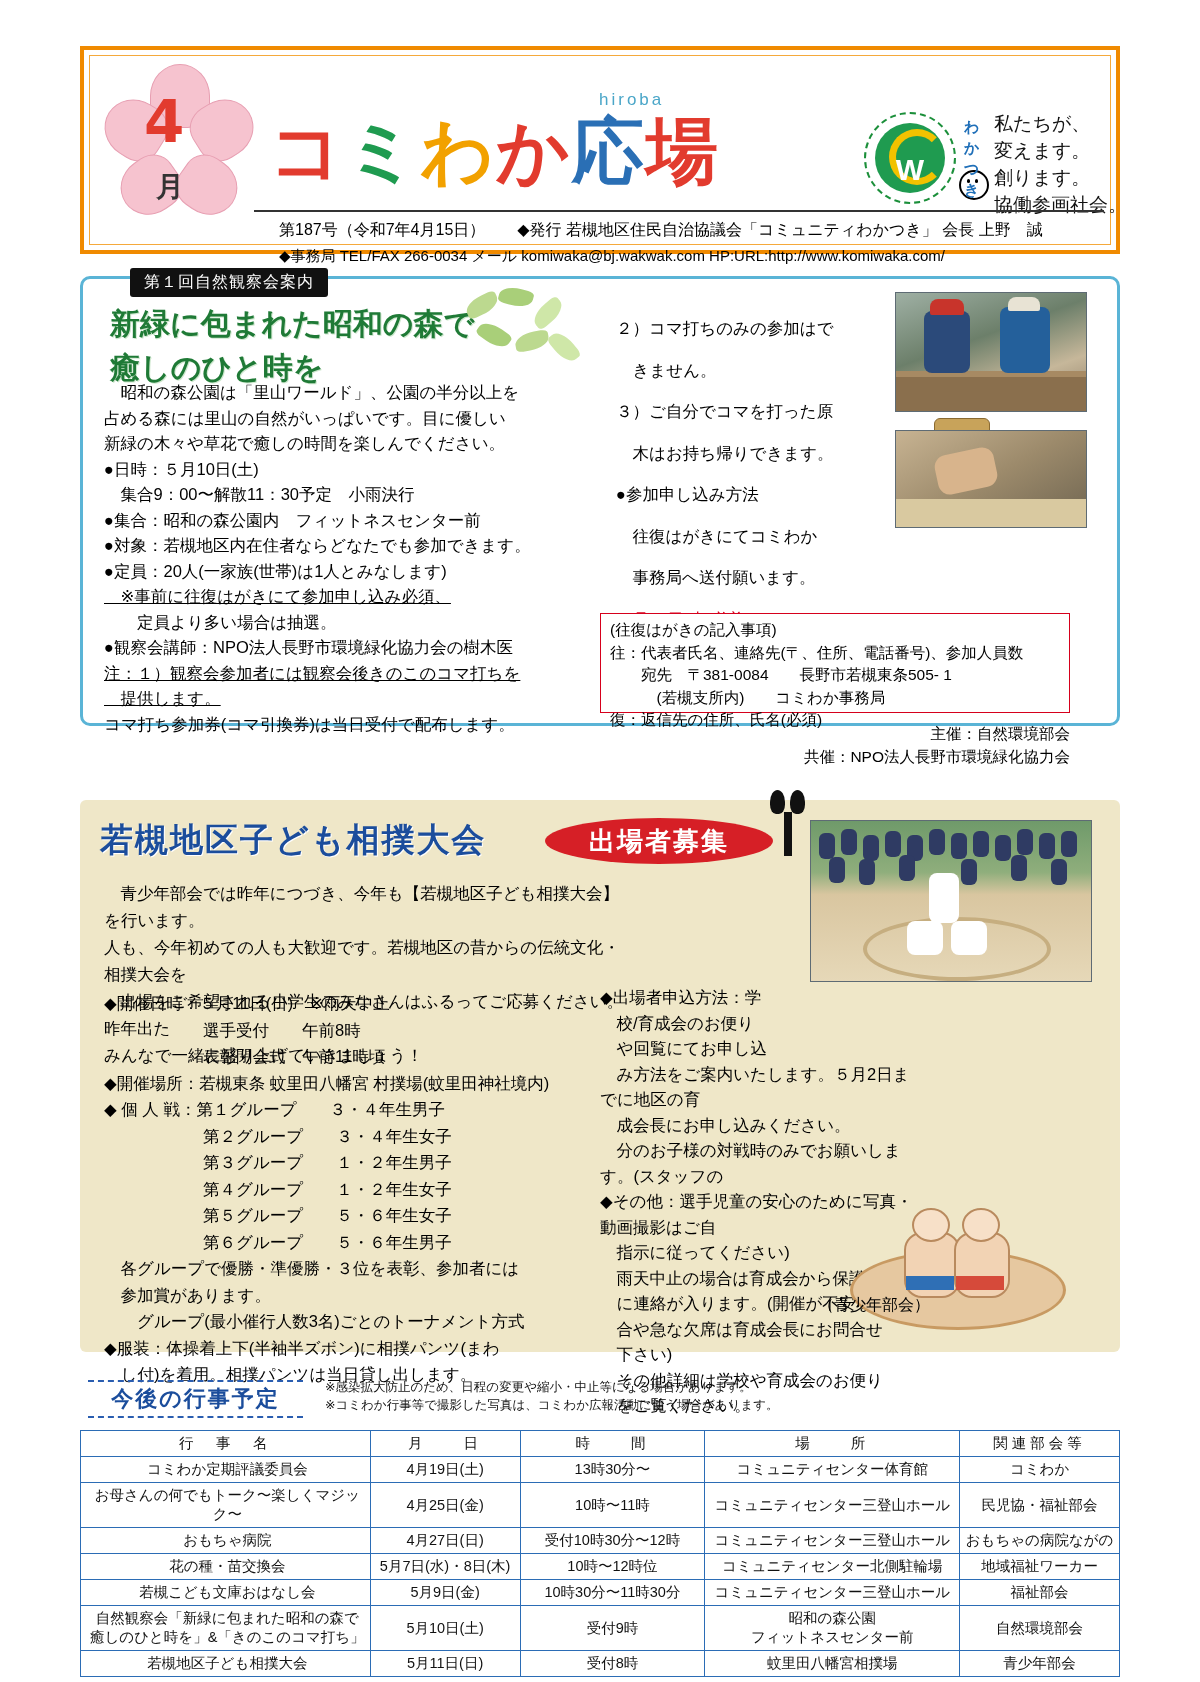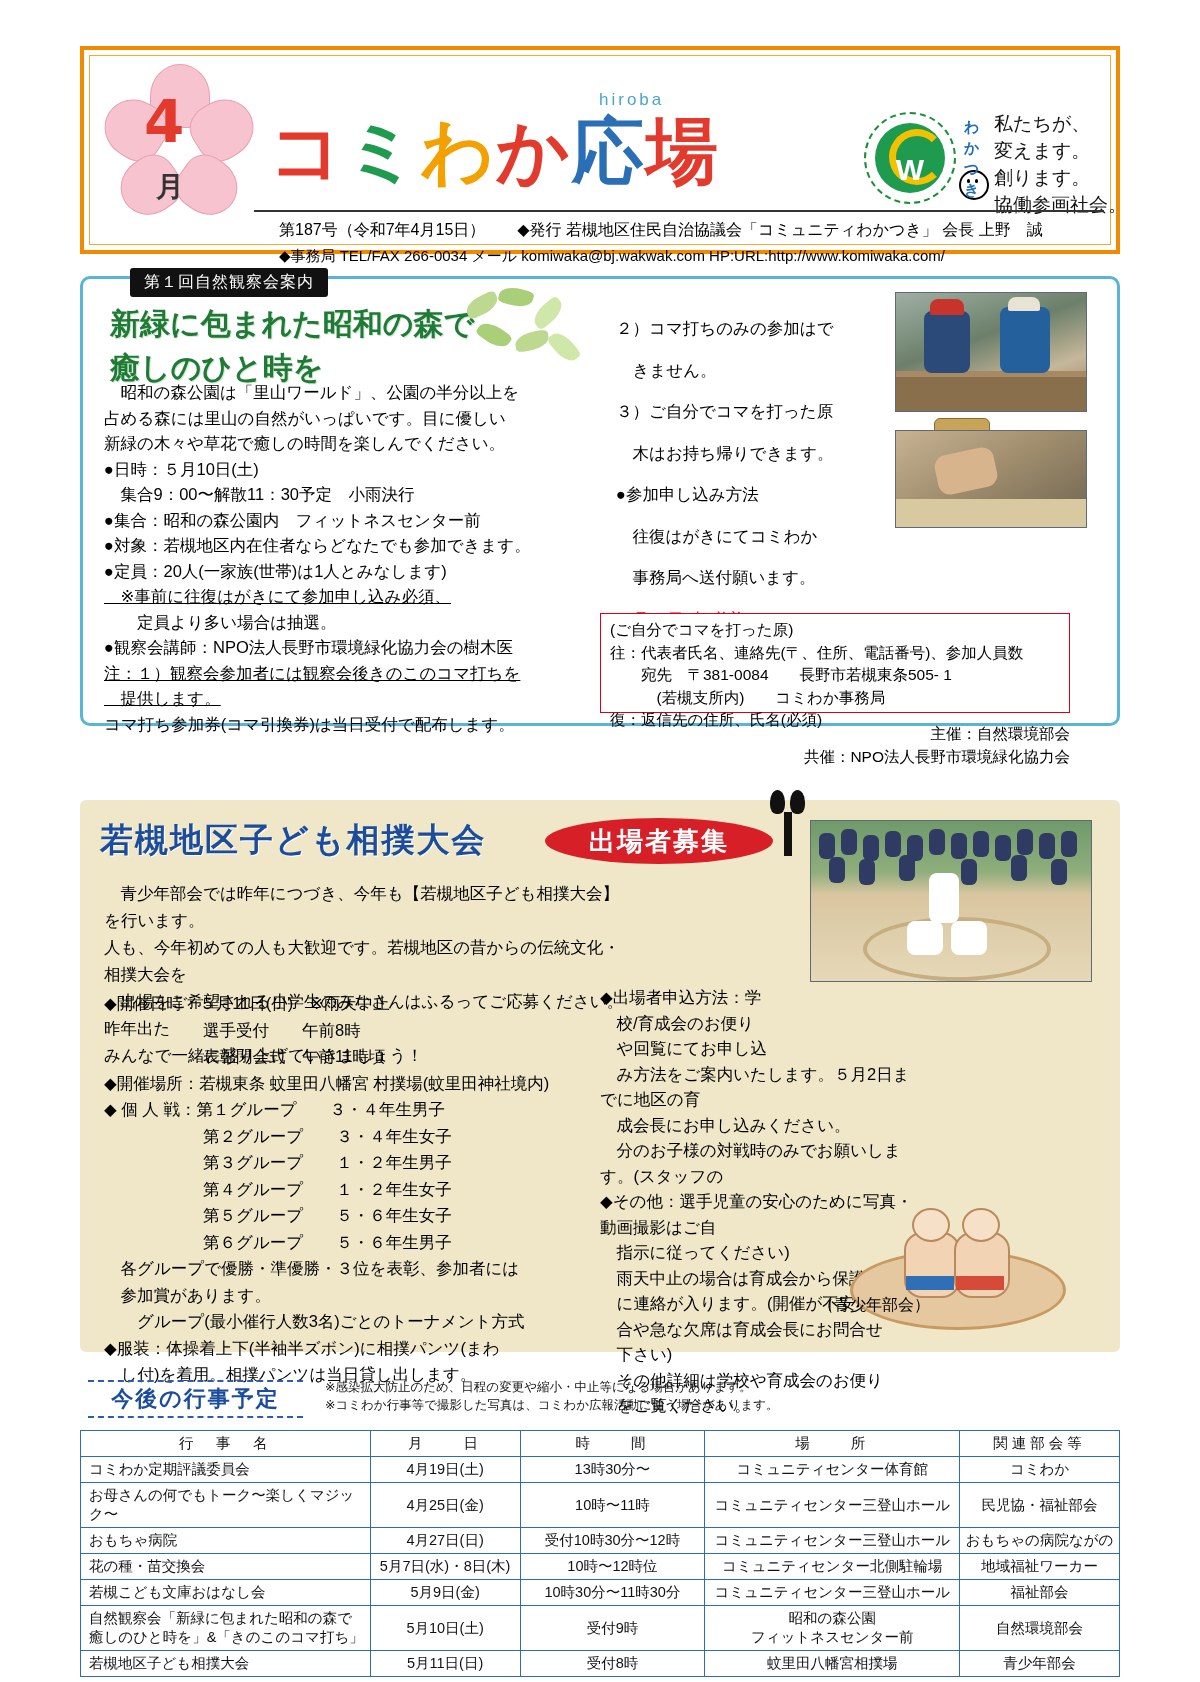--- a/index.html
+++ b/index.html
@@ -242,21 +242,21 @@
   .sched-notes p{margin:0;}
 
   table.sched{
     position:absolute;left:80px;top:1430px;width:1040px;border-collapse:collapse;
     font-size:14.5px;
   }
   table.sched th,table.sched td{
     border:1px solid #2b6cb5;padding:3px 4px;text-align:center;color:#111;
   }
   table.sched th{font-weight:normal;letter-spacing:4px;}
-  table.sched td.name{text-align:left;padding-left:8px;letter-spacing:0;}
+  table.sched td.name{text-align:center;padding-left:8px;letter-spacing:0;}
   .two-line{line-height:19px;}
 </style>
 </head>
 <body>
 
 <div class="page">
 
   <div class="masthead">
     <div class="masthead-inner"></div>
 
@@ -359,21 +359,21 @@
     <p>３）ご自分でコマを打った原</p>
     <p>　木はお持ち帰りできます。</p>
     <p>●参加申し込み方法</p>
     <p>　往復はがきにてコミわか</p>
     <p>　事務局へ送付願います。</p>
     <p class="red uline">４月30日(水)必着。</p>
   </div>
 
 
   <div class="noticebox">
-    <p>(ご自分でコマを打った原)</p>
+    <p>(往復はがきの記入事項)</p>
     <p>往：代表者氏名、連絡先(〒、住所、電話番号)、参加人員数</p>
     <p>　　宛先　〒381-0084　　長野市若槻東条505- 1</p>
     <p>　　　(若槻支所内)　　コミわか事務局</p>
     <p>復：返信先の住所、氏名(必須)</p>
   </div>
 
   <div class="art1-credit">
     <p>主催：自然環境部会</p>
     <p>共催：NPO法人長野市環境緑化協力会</p>
   </div>

